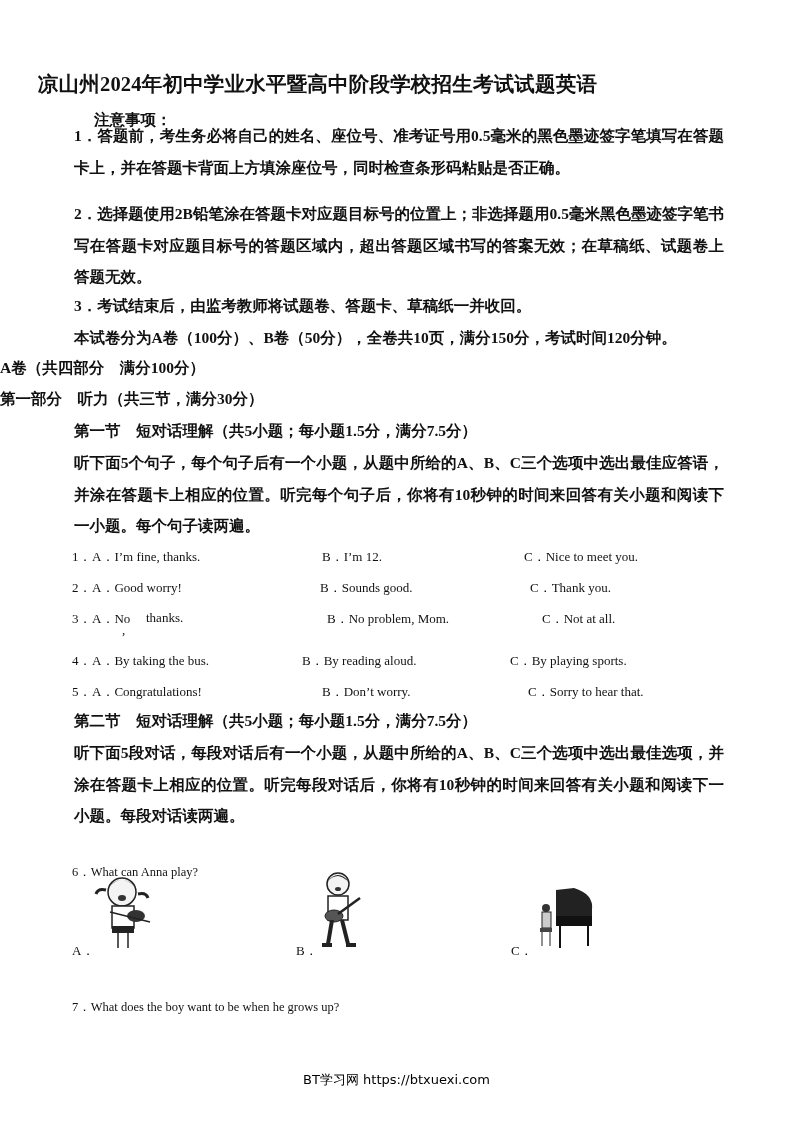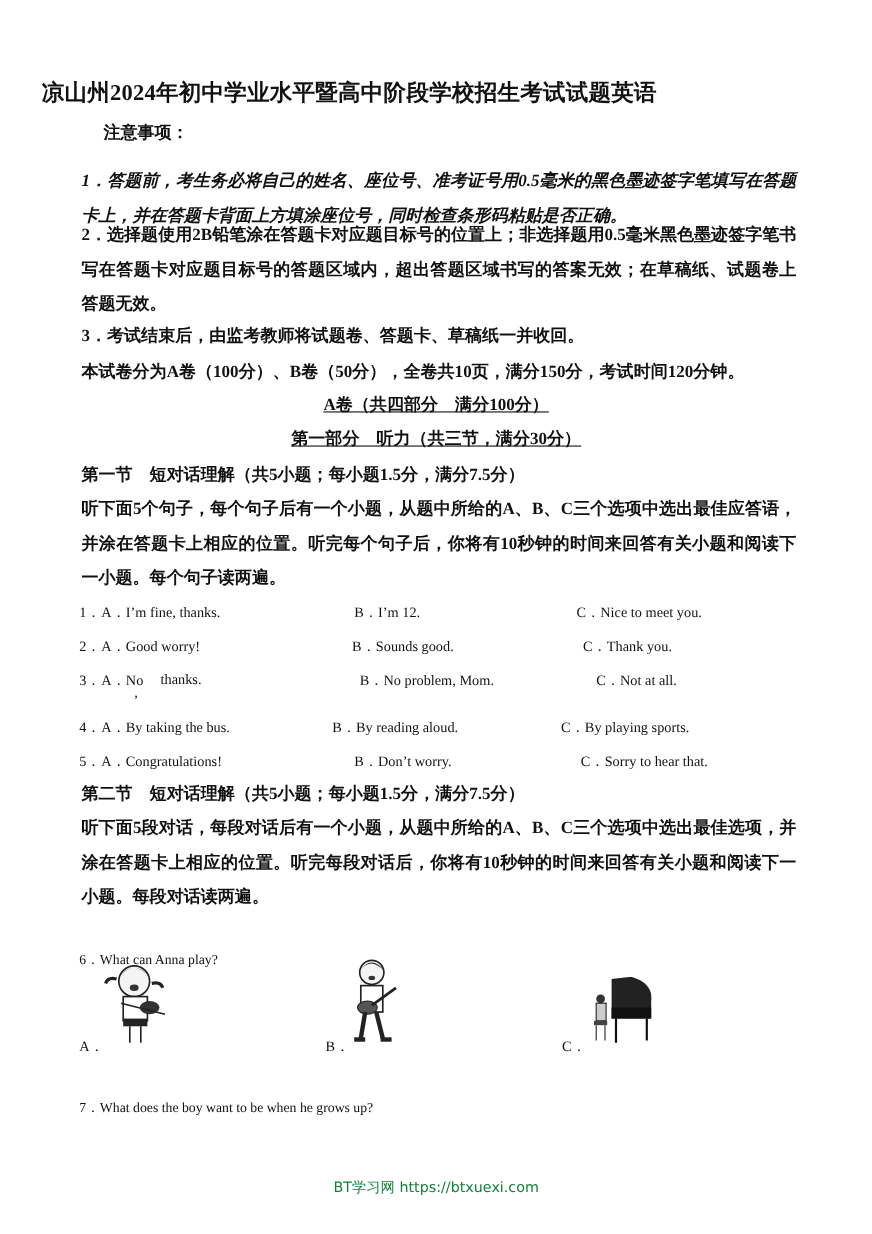--- a/index.html
+++ b/index.html
@@ -2,36 +2,36 @@
 <html><head>
 <meta charset="utf-8">
 <style>
   html, body { margin: 0; padding: 0; background: #ffffff; }
   body { width: 793px; height: 1122px; position: relative; overflow: hidden;
          font-family: "Liberation Serif", "DejaVu Serif", serif; color: #111; }
   .abs { position: absolute; white-space: nowrap; }
   .title { left: 0; width: 635px; text-align: center; top: 70px; font-size: 20.5px; font-weight: bold; letter-spacing: 0.2px; }
   .bold { font-weight: bold; font-size: 15.5px; }
   .para { left: 74px; width: 650px; font-weight: bold; font-size: 15.5px; line-height: 31.5px; white-space: normal; text-align: justify; }
-  .center { left: 0; width: 793px; text-align: center; font-weight: bold; font-size: 15.5px; text-decoration: underline; }
+  .center { left: 0; width: 793px; font-weight: bold; font-size: 15.5px; }
   .opt { font-size: 13px; }
   .q { font-size: 12.5px; margin-top: 24px; }
   .pic { position: absolute; }
-  .footer { left: 0; width: 793px; text-align: center; top: 1071px; font-family: "DejaVu Sans", sans-serif; font-size: 13px; color: #15803d; }
+  .footer { left: 0; width: 793px; text-align: center; top: 1071px; font-family: "DejaVu Sans", sans-serif; font-size: 13px; color: #000000; }
 </style>
 </head>
 <body>
 
 <div>
 
   <div class="abs title">凉山州2024年初中学业水平暨高中阶段学校招生考试试题英语</div>
 
   <div class="abs bold" style="left:74px; top:110px;margin-left:20px;">注意事项：</div>
 
-  <div class="abs para" style="top:149px;font-style:italic;">1．答题前，考生务必将自己的姓名、座位号、准考证号用0.5毫米的黑色墨迹签字笔填写在答题卡上，并在答题卡背面上方填涂座位号，同时检查条形码粘贴是否正确。</div>
+  <div class="abs para" style="top:120px;">1．答题前，考生务必将自己的姓名、座位号、准考证号用0.5毫米的黑色墨迹签字笔填写在答题卡上，并在答题卡背面上方填涂座位号，同时检查条形码粘贴是否正确。</div>
   <div class="abs para" style="top:198px;">2．选择题使用2B铅笔涂在答题卡对应题目标号的位置上；非选择题用0.5毫米黑色墨迹签字笔书写在答题卡对应题目标号的答题区域内，超出答题区域书写的答案无效；在草稿纸、试题卷上答题无效。</div>
   <div class="abs para" style="top:290px;">3．考试结束后，由监考教师将试题卷、答题卡、草稿纸一并收回。</div>
   <div class="abs bold" style="left:74px; top:328px;">本试卷分为A卷（100分）、B卷（50分），全卷共10页，满分150分，考试时间120分钟。</div>
 
   <div class="abs center" style="top:358px;">A卷（共四部分　满分100分）</div>
   <div class="abs center" style="top:389px;">第一部分　听力（共三节，满分30分）</div>
 
   <div class="abs bold" style="left:74px; top:421px;">第一节　短对话理解（共5小题；每小题1.5分，满分7.5分）</div>
   <div class="abs para" style="top:447px;">听下面5个句子，每个句子后有一个小题，从题中所给的A、B、C三个选项中选出最佳应答语，并涂在答题卡上相应的位置。听完每个句子后，你将有10秒钟的时间来回答有关小题和阅读下一小题。每个句子读两遍。</div>
 

